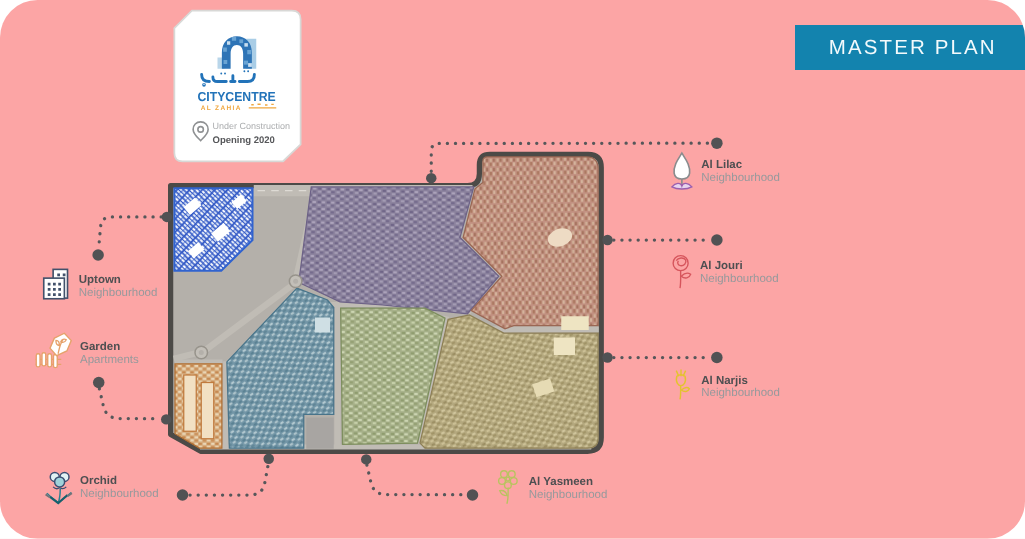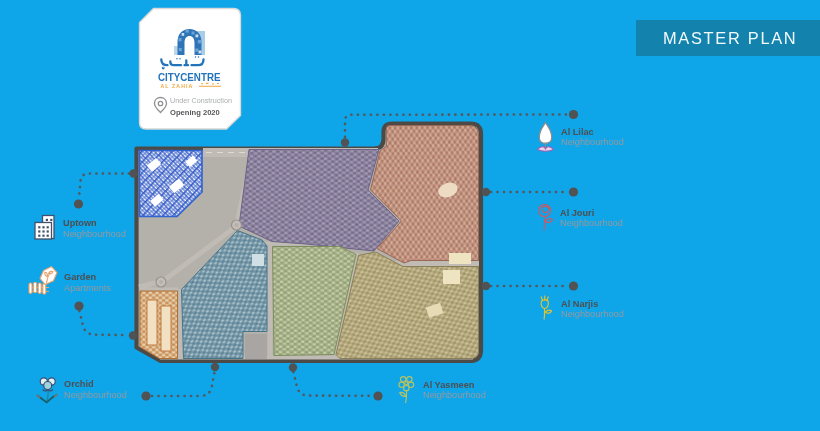--- a/index.html
+++ b/index.html
@@ -1,17 +1,17 @@
 <!DOCTYPE html>
 <html><head>
 <meta charset="utf-8">
 <style>
   html,body{margin:0;padding:0;background:#ffffff;}
-  #stage{position:relative;width:820px;height:431px;background:#0ea5e9;overflow:hidden;
-         font-family:"Liberation Sans", sans-serif;}
+  #stage{position:relative;width:820px;height:431px;background:#fca5a5;overflow:hidden;
+         font-family:"Liberation Sans", sans-serif;border-radius:30px;}
   svg{position:absolute;left:0;top:0;}
 </style>
 </head>
 <body>
 <div id="stage">
 <svg width="820" height="431" viewBox="0 0 820 431">
 <defs>
   <pattern id="patBlue" width="7.4" height="5.4" patternUnits="userSpaceOnUse" patternTransform="rotate(43)">
     <rect width="7.4" height="5.4" fill="#3158c6"></rect>
     <rect x="0.5" y="0.6" width="2.7" height="1.65" fill="#ffffff"></rect>

